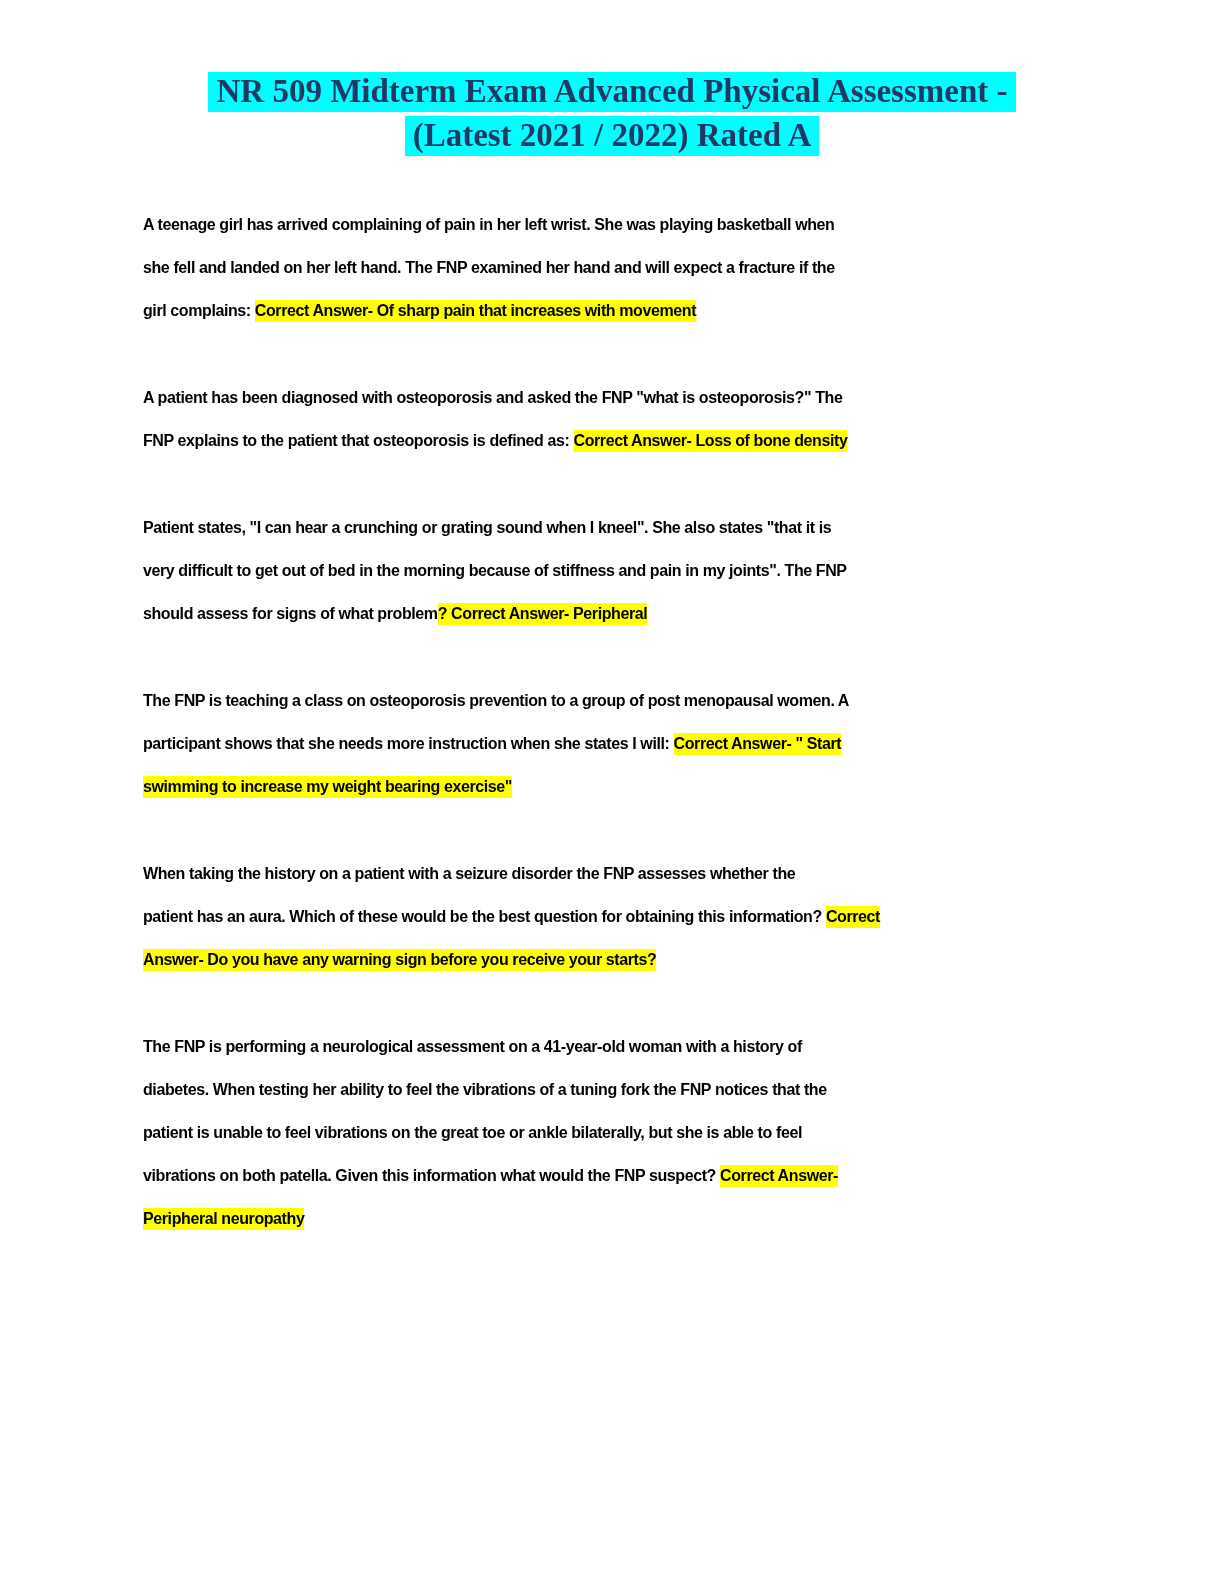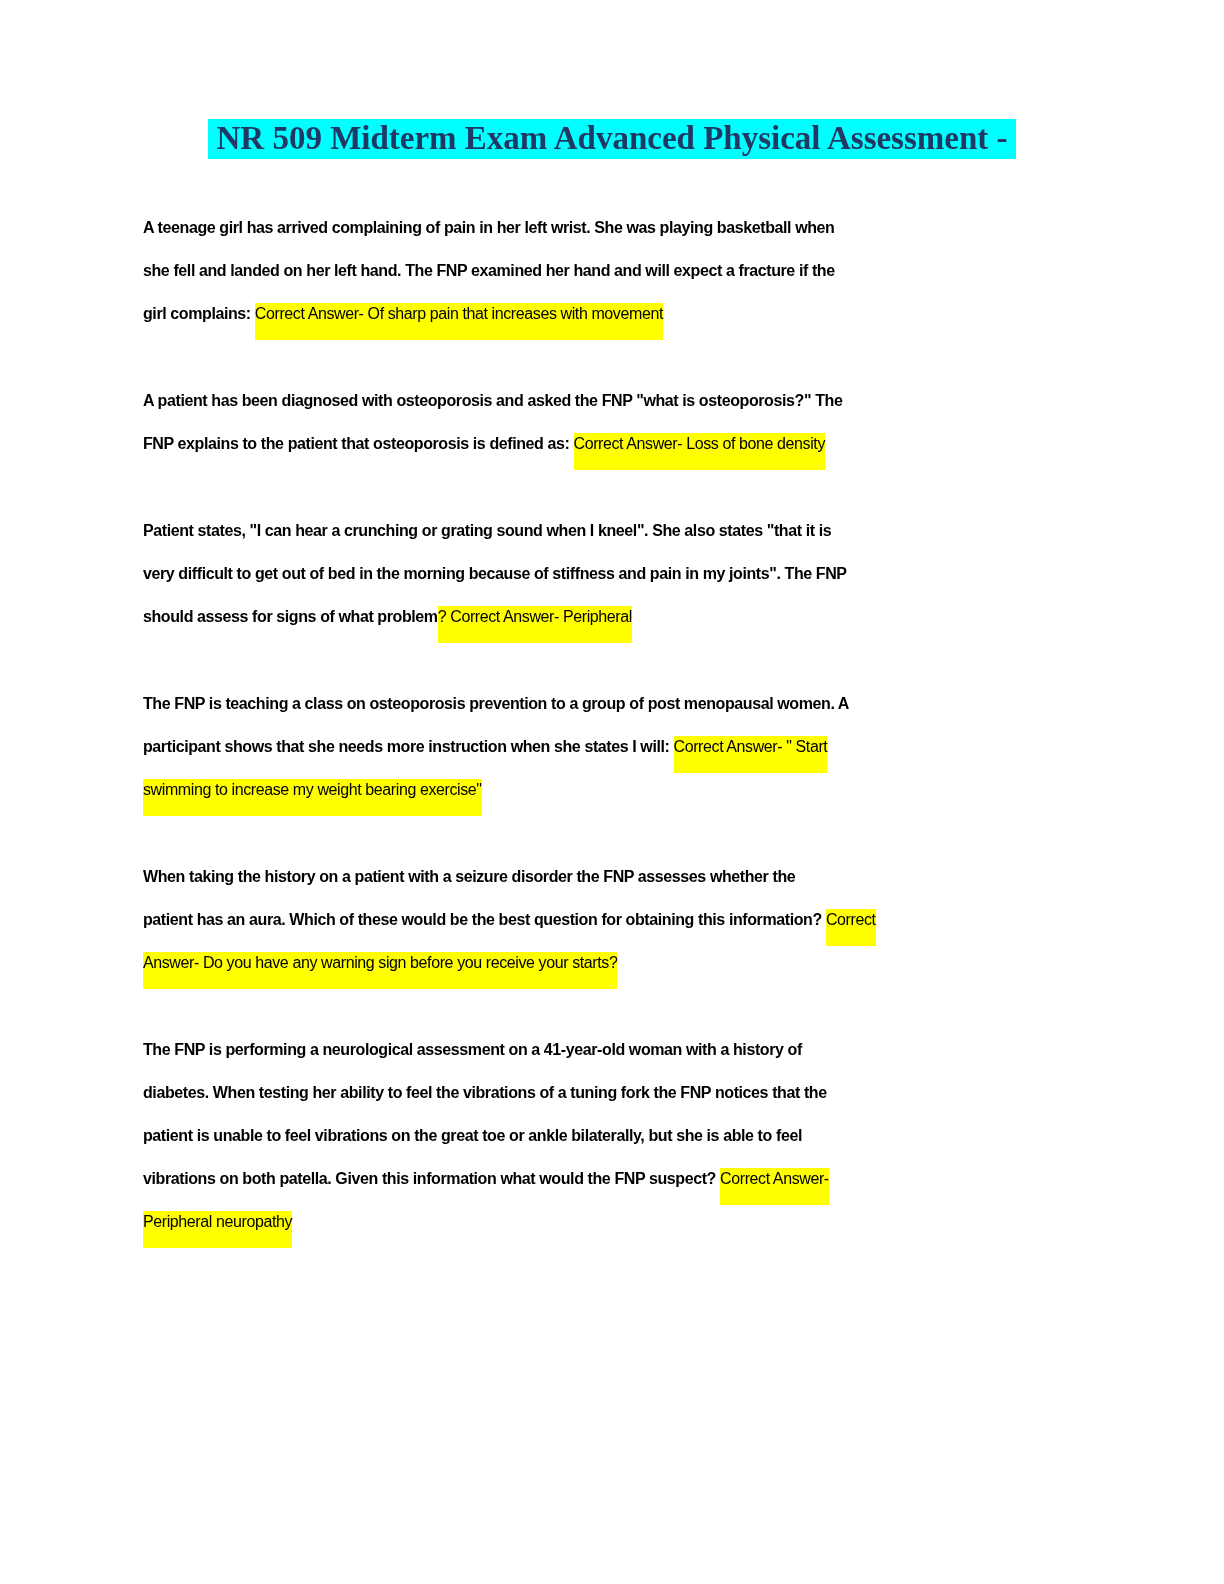--- a/index.html
+++ b/index.html
@@ -6,21 +6,21 @@
   html, body { background: #e8e8e8; }
   .page {
     position: relative;
     width: 1224px;
     height: 1584px;
     margin: 0 auto;
     background: var(--page-bg, #ffffff);
     overflow: hidden;
   }
   .doc-title {
-    padding-top: 116px;
+    padding-top: 69px;
     text-align: center;
     font-family: "Liberation Serif", "DejaVu Serif", serif;
     font-weight: bold;
     font-size: 33px;
     line-height: 44px;
     color: var(--title-text, #1f3864);
   }
   .title-line { display: block; }
   .title-line > span {
     background: var(--title-hl, #00ffff);
@@ -34,30 +34,31 @@
     font-weight: bold;
     font-size: 16px;
     letter-spacing: -0.4px;
     line-height: 43px;
     color: var(--body-text, #000000);
     white-space: pre-wrap;
   }
   .doc-body p { margin: 0 0 44px 0; }
   .answer-hl {
     background: var(--answer-hl, #ffff00);
-    font-weight: 400;
-    padding: 2px 0 18px 0;
+    font-weight: 700;
+    padding: 2px 0 3px 0;
   }
 </style>
 </head>
 <body>
 
 <div class="page">
   <h1 class="doc-title">
     <span class="title-line"><span>NR 509 Midterm Exam Advanced Physical Assessment -</span></span>
+    <span class="title-line"><span>(Latest 2021 / 2022) Rated A</span></span>
   </h1>
   <div class="doc-body" id="doc-body"><p><span>A teenage girl has arrived complaining of pain in her left wrist. She was playing basketball when
 she fell and landed on her left hand. The FNP examined her hand and will expect a fracture if the
 girl complains: </span><span class="answer-hl">Correct Answer- Of sharp pain that increases with movement</span></p><p><span>A patient has been diagnosed with osteoporosis and asked the FNP "what is osteoporosis?" The
 FNP explains to the patient that osteoporosis is defined as: </span><span class="answer-hl">Correct Answer- Loss of bone density</span></p><p><span>Patient states, "I can hear a crunching or grating sound when I kneel". She also states "that it is
 very difficult to get out of bed in the morning because of stiffness and pain in my joints". The FNP
 should assess for signs of what problem</span><span class="answer-hl">? Correct Answer- Peripheral</span></p><p><span>The FNP is teaching a class on osteoporosis prevention to a group of post menopausal women. A
 participant shows that she needs more instruction when she states I will: </span><span class="answer-hl">Correct Answer- " Start
 swimming to increase my weight bearing exercise"</span></p><p><span>When taking the history on a patient with a seizure disorder the FNP assesses whether the
 patient has an aura. Which of these would be the best question for obtaining this information? </span><span class="answer-hl">Correct

